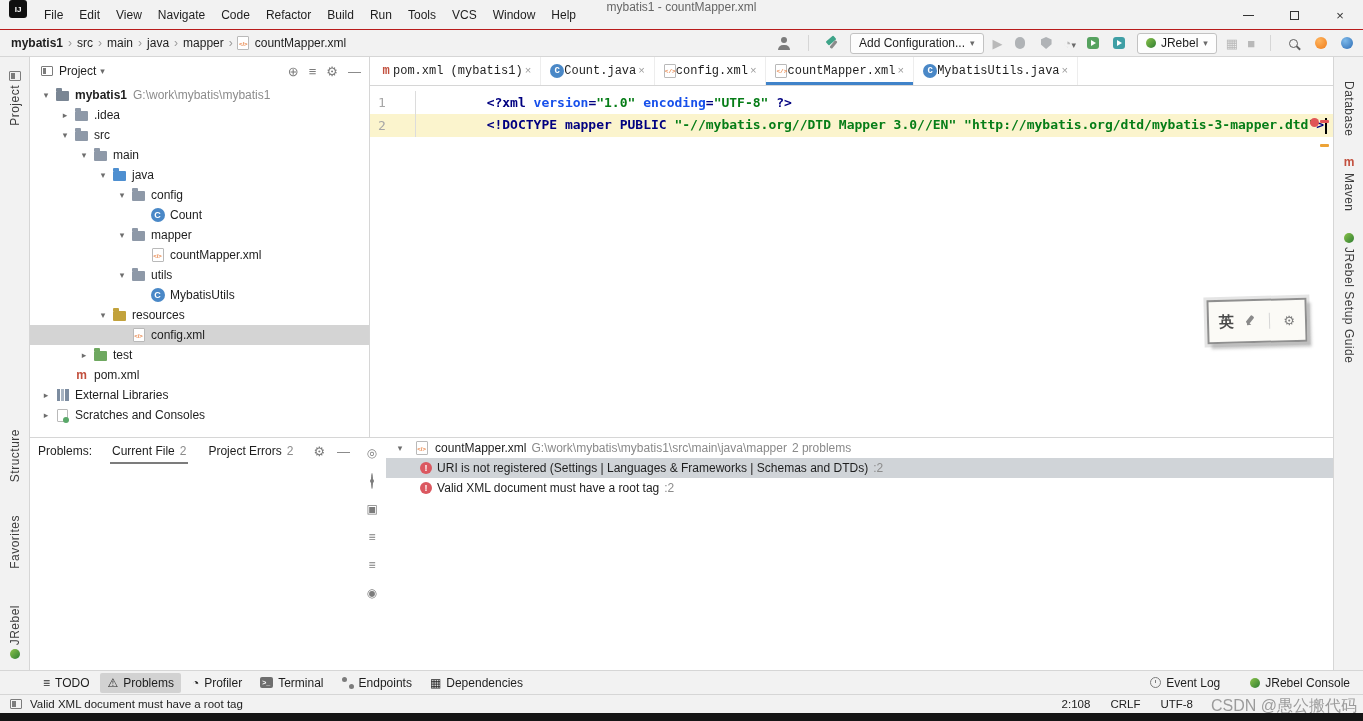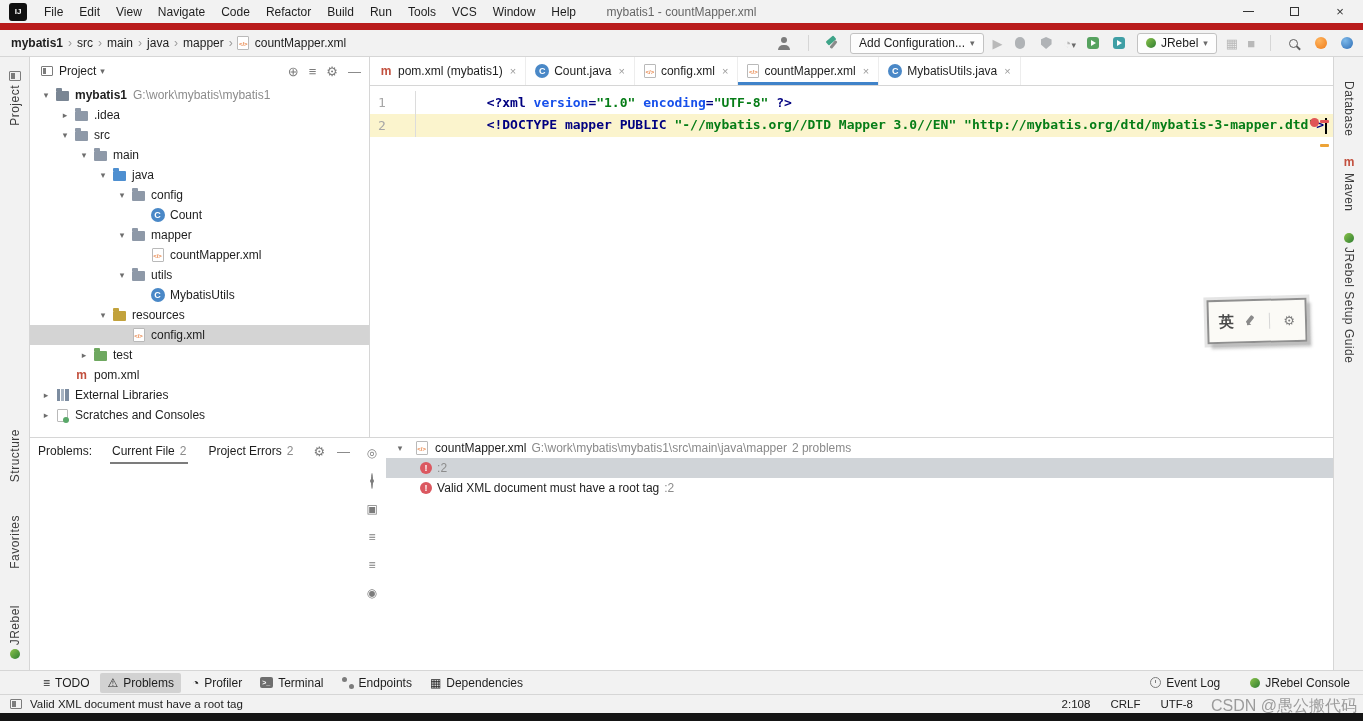--- a/index.html
+++ b/index.html
@@ -3,21 +3,21 @@
 <meta charset="utf-8">
 <style>
   *{margin:0;padding:0;box-sizing:border-box;}
   html,body{width:1363px;height:721px;overflow:hidden;}
   body{font-family:"Liberation Sans",sans-serif;font-size:12px;color:#1e1e1e;background:#f2f2f2;position:relative;cursor:default;}
   .gray{color:#8a8a8a;}
   .bold{font-weight:700;}
   .vdiv{width:1px;height:16px;background:#d6d6d6;margin:0 6px;}
 
   
-  #titlebar{position:absolute;top:0;left:0;width:1363px;height:30px;display:flex;align-items:center;background:#f2f2f2;border-bottom:7px solid #b91c1c;}
+  #titlebar{position:absolute;top:0;left:0;width:1363px;height:30px;display:flex;background:#f2f2f2;border-bottom:1px solid #b91c1c;}
   #app-logo{width:18px;height:18px;margin:0 9px;background:#101010;border-radius:3px;color:#fff;font-size:8px;font-weight:700;display:flex;align-items:center;justify-content:center;}
   .menu-item{padding:0 8px;height:30px;display:flex;align-items:center;}
   #win-title{position:absolute;left:50%;transform:translateX(-50%);color:#666;}
   #win-controls{margin-left:auto;display:flex;height:30px;}
   .win-btn{width:46px;height:30px;display:flex;align-items:center;justify-content:center;color:#333;font-size:13px;}
   .glyph-min{display:block;width:11px;height:1px;background:#333;}
   .glyph-max{display:block;width:9px;height:9px;border:1px solid #333;}
 
   
   #navbar{position:absolute;top:30px;left:0;width:1363px;height:27px;display:flex;align-items:center;background:#f2f2f2;border-bottom:1px solid #d6d6d6;padding:0 8px;}
@@ -92,21 +92,21 @@
   #project-header .hicons{margin-left:auto;display:flex;align-items:center;gap:10px;color:#7c7c7c;font-size:13px;}
   .tree-row{height:20px;display:flex;align-items:center;white-space:nowrap;}
   .tree-row.selected{background:#d4d4d4;}
   .chev{width:16px;flex:none;color:#6e6e6e;font-size:9px;text-align:center;}
   .tree-lbl{margin-left:4px;}
   .tree-path{margin-left:6px;color:#8c8c8c;}
 
   
   #editor{position:absolute;top:57px;left:370px;width:963px;height:380px;background:#fff;}
   #tabbar{height:29px;display:flex;align-items:stretch;border-bottom:1px solid #d6d6d6;background:#fff;}
-  .tab{display:flex;align-items:center;gap:5px;padding:0 9px;border-right:1px solid #ededed;position:relative;}
+  .tab{display:flex;align-items:center;padding:0 9px;border-right:1px solid #ededed;position:relative;font-family:Liberation Mono, monospace;}
   .tab .close{color:#9c9c9c;font-size:11px;margin-left:2px;}
   .tab.active::after{content:"";position:absolute;left:0;right:0;bottom:0;height:3px;background:#4083c9;}
   #code-area{position:relative;height:351px;font-family:"DejaVu Sans Mono","Liberation Mono",monospace;font-size:13px;font-weight:700;padding-top:5px;}
   .code-line{display:flex;height:23px;align-items:center;white-space:pre;}
   .code-line.current{background:#fbf4cd;}
   .gutter{width:46px;flex:none;align-self:stretch;display:flex;align-items:center;border-right:1px solid #dcdcdc;color:#a6a6a6;font-weight:400;padding-left:8px;}
   .code-text{padding-left:8px;}
   .tk-tag{color:#000080;}
   .tk-attr{color:#1750eb;}
   .tk-string{color:#067d17;}
@@ -484,20 +484,21 @@
         <span class="chev">▾</span>
         <span class="icon16">
             <span class="ic-xml"></span>
           </span>
         <span>countMapper.xml</span>
         <span class="gray">G:\work\mybatis\mybatis1\src\main\java\mapper</span>
         <span class="gray">2 problems</span>
       </div>
       <div class="prow selected" style="padding-left:34px;">
         <span class="ic-error"></span>
+        <span>URI is not registered (Settings | Languages &amp; Frameworks | Schemas and DTDs)</span>
         <span class="loc">:2</span>
       </div>
       <div class="prow" style="padding-left:34px;">
         <span class="ic-error"></span>
         <span>Valid XML document must have a root tag</span>
         <span class="loc">:2</span>
       </div>
     </div>
   </div>
 </div>

